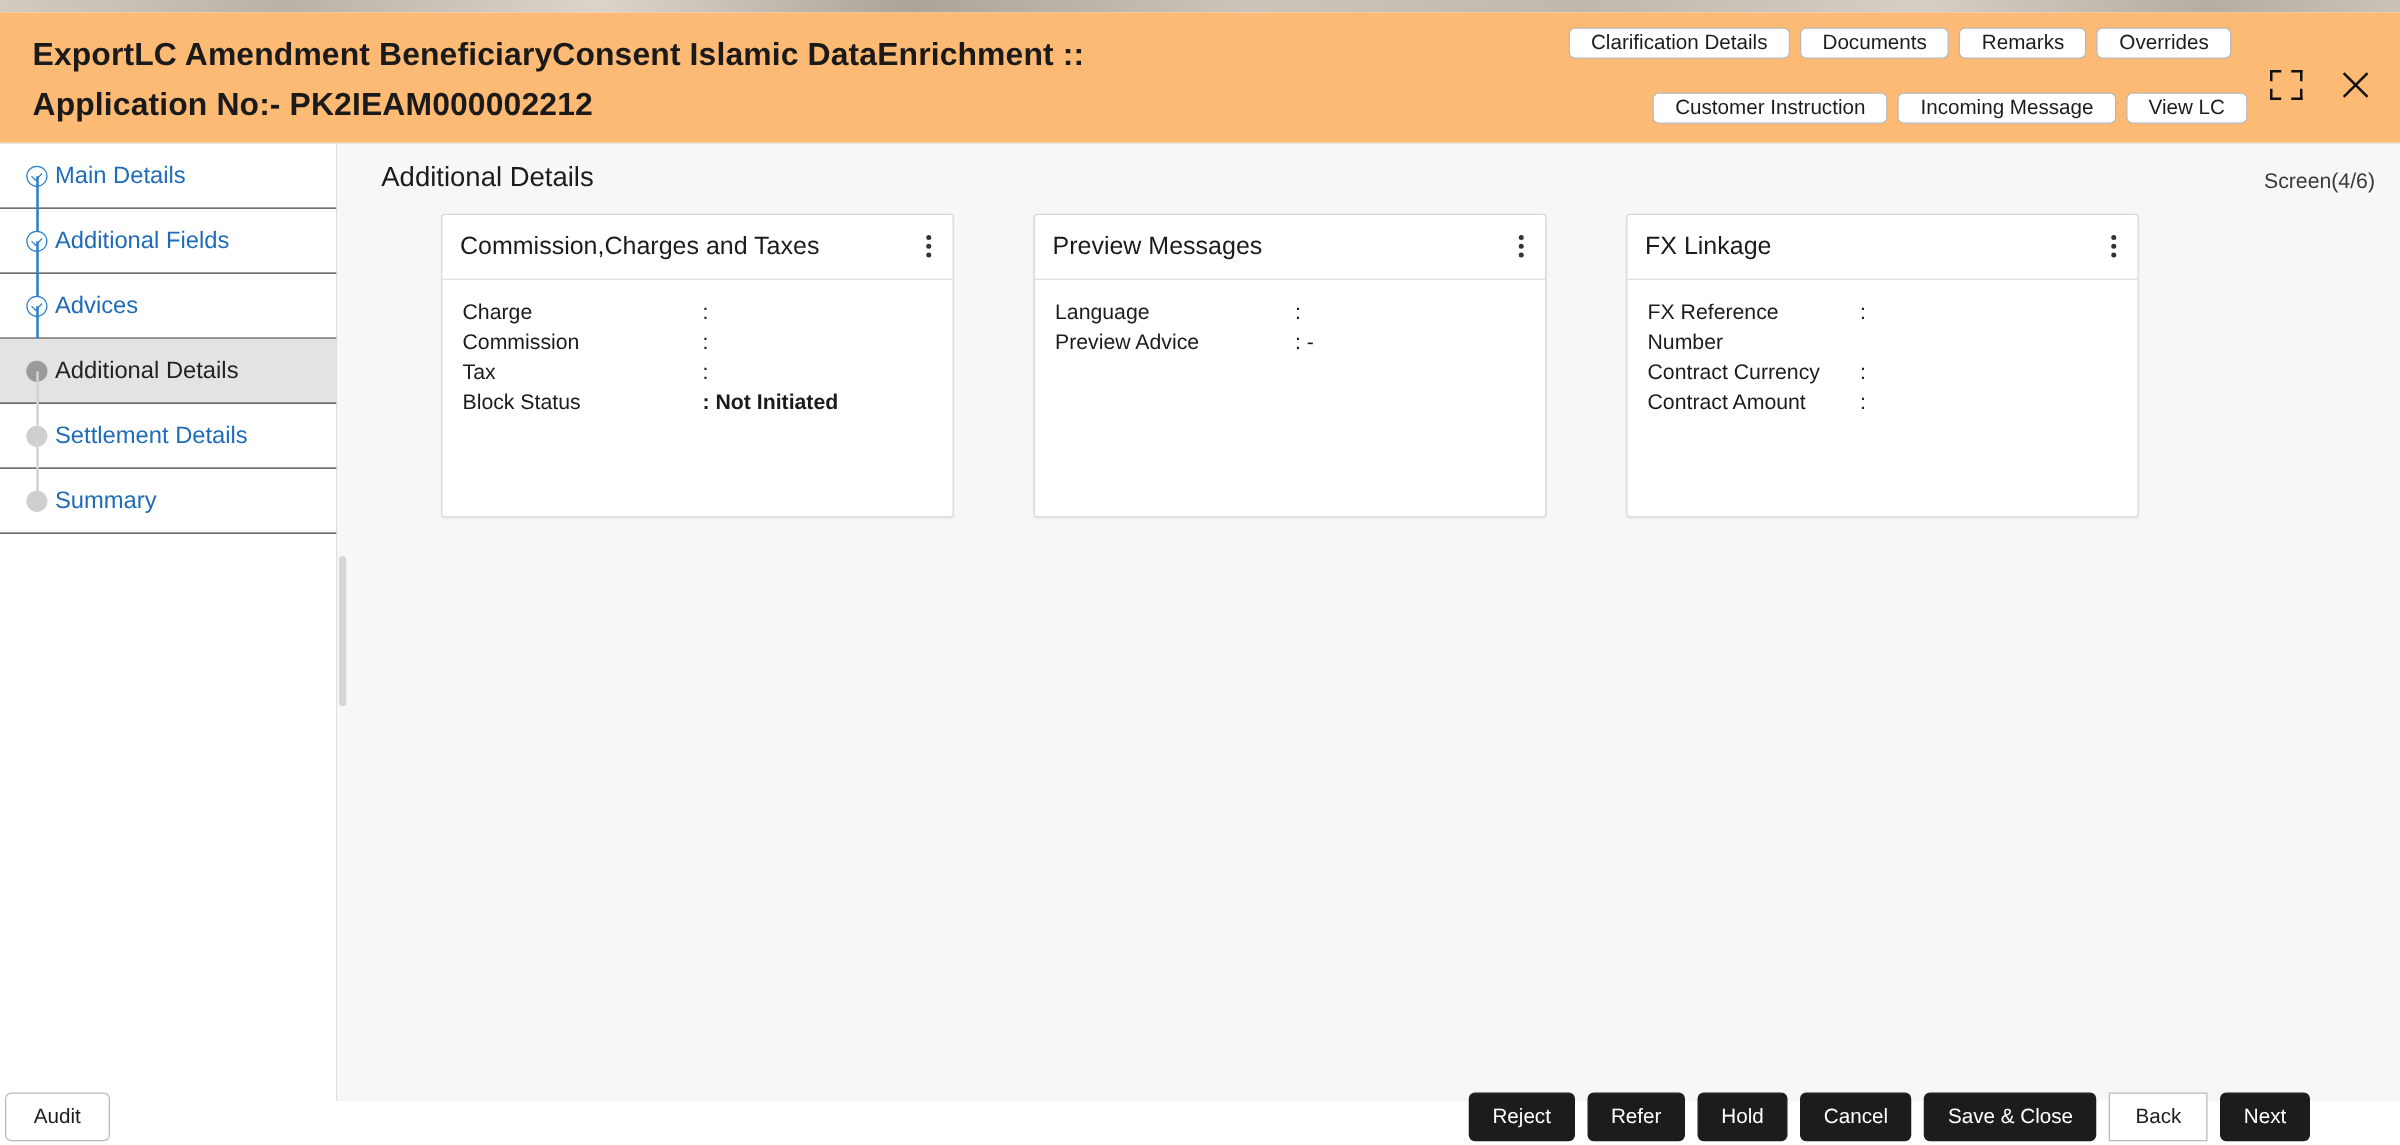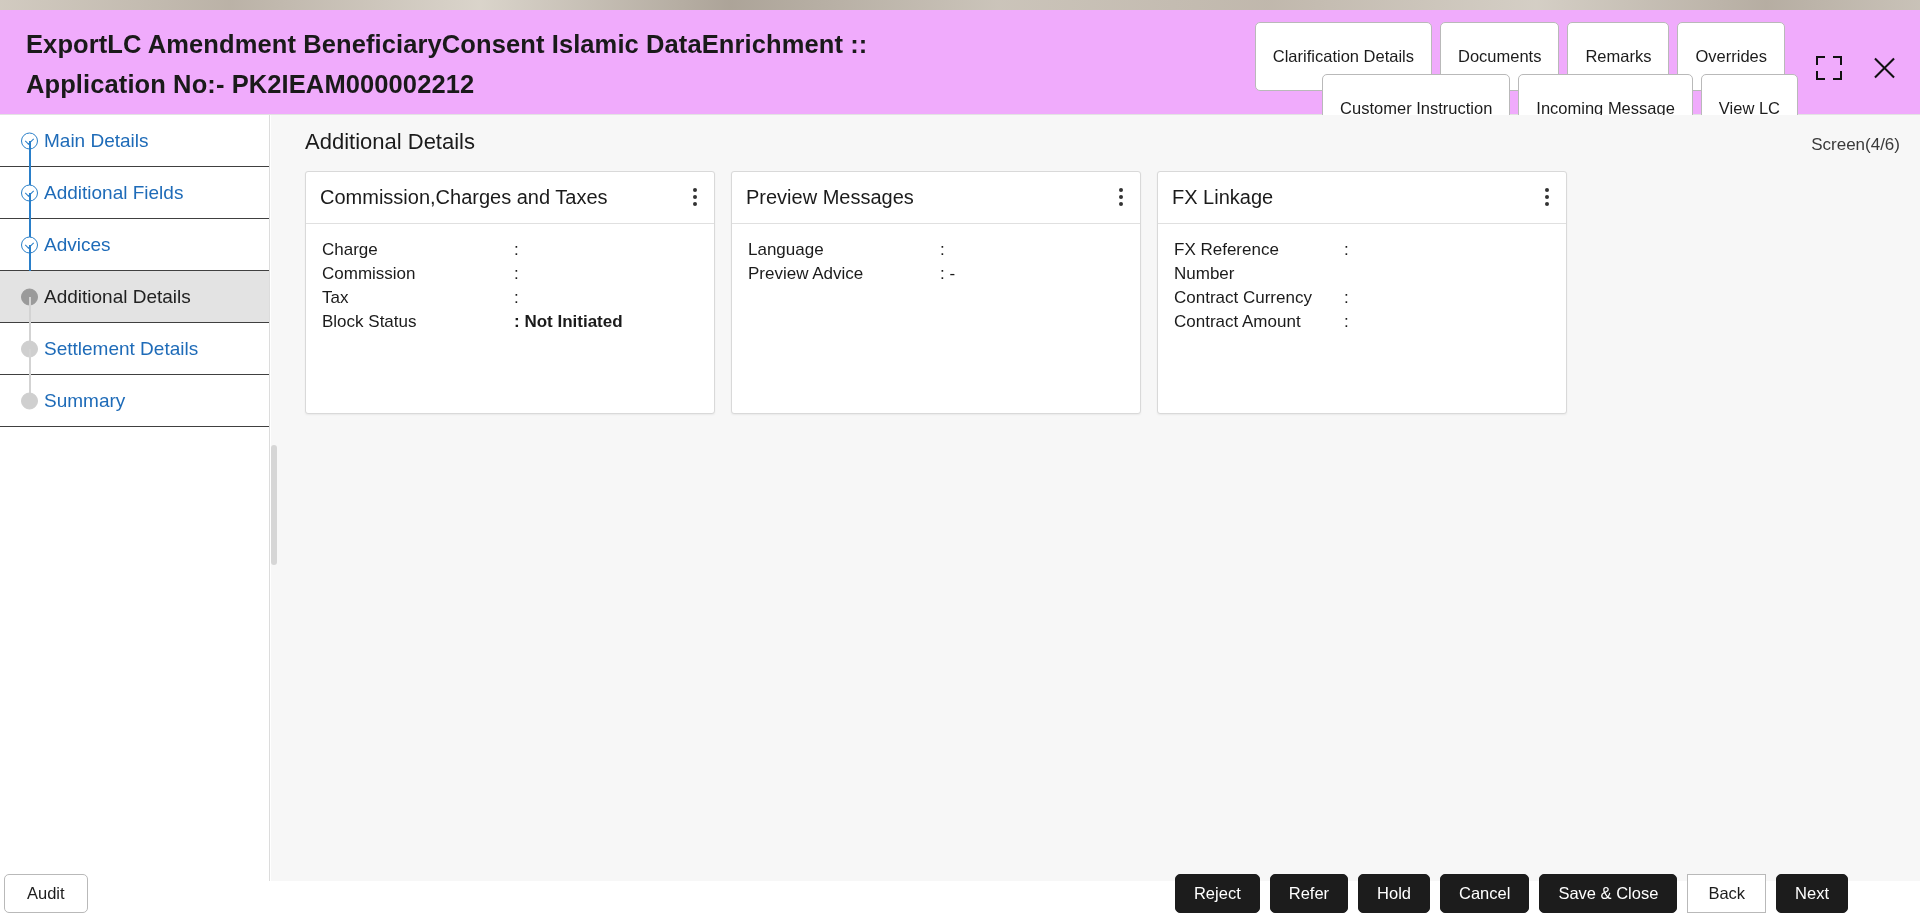--- a/index.html
+++ b/index.html
@@ -19,21 +19,21 @@
   
   .top-strip {
     position: absolute; top: 0; left: 0; width: 1920px; height: 10px;
     background: linear-gradient(90deg,#cfc8bd 0%, #b7aea2 12%, #d8d2c8 25%, #a89f93 38%, #c8c1b6 52%, #bdb4a8 66%, #d2ccc2 80%, #b2a99d 92%, #c6bfb4 100%);
     opacity: .95;
   }
 
   
   .header {
     position: absolute; top: 10px; left: 0; width: 1920px; height: 105px;
-    background: #f0abfc;
+    background: #fdba74;
     border-bottom: 1px solid #e3e3e3;
   }
   .title {
     position: absolute; left: 26px; top: 14px; width: 1130px;
     font-size: 25.5px; font-weight: bold; color: #1a1a1a; line-height: 40px;
     letter-spacing: .1px;
   }
   .title .line2 { display: block; }
 
   .hdr-btns-row1 {
@@ -43,21 +43,21 @@
   .hdr-btns-row2 {
     position: absolute; right: 122px; top: 64px;
     display: flex; gap: 8px;
   }
   .hdr-btn {
     background: #ffffff;
     border: 1px solid #b9b9b9;
     border-radius: 5px;
     font-size: 16.5px;
     color: #1c1c1c;
-    padding: 24px 17px;
+    padding: 2px 17px;
     line-height: 19px;
     cursor: pointer;
     white-space: nowrap;
     font-family: "Liberation Sans", sans-serif;
   }
 
   .win-ctrl {
     position: absolute; top: 44px; right: 22px;
     display: flex; align-items: center; gap: 28px;
   }
@@ -138,20 +138,21 @@
     position: absolute; left: 34px; top: 56px;
     display: flex; gap: 16px;
   }
   .card {
     width: 410px; height: 243px;
     background: #ffffff;
     border: 1px solid #d9d9d9;
     border-radius: 3px;
     box-shadow: 0 1px 2px rgba(0,0,0,.06);
     position: relative;
+    margin-left: 48px;
   }
   .card-head {
     height: 52px; border-bottom: 1px solid #e0e0e0;
     display: flex; align-items: center; padding: 0 14px;
     font-size: 20px; color: #1b1b1b;
   }
   .kebab {
     position: absolute; right: 16px; top: 16px;
     width: 5px; display: flex; flex-direction: column; gap: 3px; cursor: pointer;
   }

